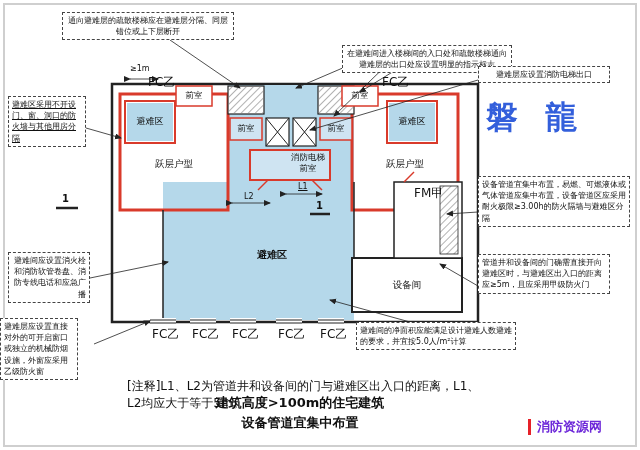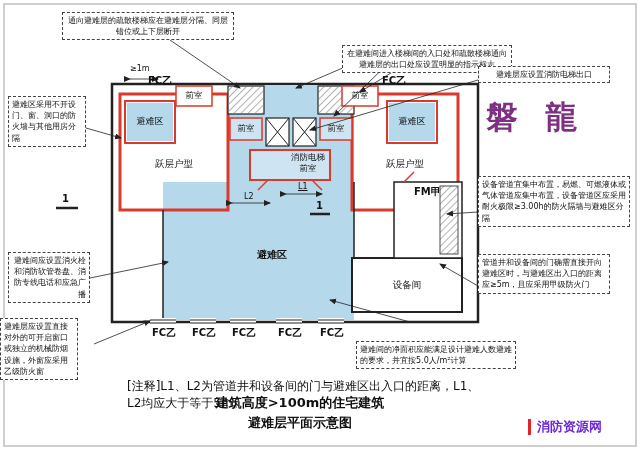--- a/index.html
+++ b/index.html
@@ -11,30 +11,30 @@
   .frame { position:absolute; inset:3px; border:2px solid #cfcfcf; background:#fff; }
   .plan-svg { position:absolute; left:0; top:0; z-index:1; }
   .ann {
     position:absolute; z-index:5; background:#fff;
     border:1px dashed #444; padding:2px 3px;
     font-size:8px; line-height:1.4; text-align:center;
   }
   .ann.left-align { text-align:left; }
   .plabel { position:absolute; z-index:4; font-size:9px; white-space:nowrap; }
   .plabel.ctr { text-align:center; white-space:normal; }
-  .plabel.small { font-size:10px;font-weight:bold; }
+  .plabel.small { font-size:12px; }
   .plabel.pre { white-space:pre-line; line-height:1.25; text-align:center; font-size:8.5px; }
   .plabel.bold { font-weight:bold; }
   .note-line { position:absolute; z-index:5; font-size:12px;padding-left:29px; }
   .title-block { position:absolute; z-index:5; text-align:center; font-weight:bold; }
   .title-block .t1 { font-size:13px; }
   .title-block .t2 { font-size:13px; margin-top:2px; }
   .watermark {
     position:absolute; z-index:2; font-family:"DejaVu Serif","Liberation Serif",serif;
-    font-weight:bold; font-size:32px; color:#701a75; letter-spacing:8px; opacity:.9;
+    font-weight:bold; font-size:32px; color:#1d4ed8; letter-spacing:8px; opacity:.9;
   }
   .brand {
     position:absolute; z-index:5; font-size:13px; font-weight:bold; color:#6d28d9;
     border-left:3px solid #e62129; padding-left:6px; line-height:16px;
   }
 </style>
 </head>
 <body>
 
 <div class="frame"></div>
@@ -163,31 +163,31 @@
     <line x1="410" y1="322" x2="330" y2="300" marker-end="url(#arr)"></line>
   </g>
 </svg>
 
 <div class="ann" style="left:62px;top:12px;width:172px;">通向避难层的疏散楼梯应在避难层分隔、同层错位或上下层断开</div>
 
 <div class="ann" style="left:342px;top:14px;width:170px;margin-top:31px;">在避难间进入楼梯间的入口处和疏散楼梯通向避难层的出口处应设置明显的指示标志</div>
 
 <div class="ann" style="left:478px;top:66px;width:132px;">避难层应设置消防电梯出口</div>
 
-<div class="ann left-align" style="left:8px;top:96px;width:78px;">避难区采用不开设门、窗、洞口的防火墙与其他用房分隔</div>
+<div class="ann left-align" style="left:8px;top:96px;width:78px;text-decoration:underline;">避难区采用不开设门、窗、洞口的防火墙与其他用房分隔</div>
 
 <div class="ann left-align" style="left:8px;top:252px;width:82px;text-align:right;">避难间应设置消火栓和消防软管卷盘、消防专线电话和应急广播</div>
 
 <div class="ann left-align" style="left:0;top:318px;width:78px;">避难层应设置直接对外的可开启窗口或独立的机械防烟设施，外窗应采用乙级防火窗</div>
 
 <div class="ann left-align" style="left:478px;top:176px;width:152px;">设备管道宜集中布置，易燃、可燃液体或气体管道应集中布置，设备管道区应采用耐火极限≥3.00h的防火隔墙与避难区分隔</div>
 
 <div class="ann left-align" style="left:478px;top:254px;width:132px;">管道井和设备间的门确需直接开向避难区时，与避难区出入口的距离应≥5m，且应采用甲级防火门</div>
 
-<div class="ann left-align" style="left:356px;top:322px;width:160px;margin-top:19px;">避难间的净面积应能满足设计避难人数避难的要求，并宜按5.0人/m²计算</div>
+<div class="ann left-align" style="left:356px;top:322px;width:160px;">避难间的净面积应能满足设计避难人数避难的要求，并宜按5.0人/m²计算</div>
 
 <div class="plabel ctr" style="left:176px;top:90px;width:36px;font-size:8.5px;">前室</div>
 <div class="plabel ctr" style="left:342px;top:90px;width:36px;font-size:8.5px;">前室</div>
 <div class="plabel ctr" style="left:230px;top:123px;width:32px;font-size:8.5px;">前室</div>
 <div class="plabel ctr" style="left:320px;top:123px;width:32px;font-size:8.5px;">前室</div>
 <div class="plabel pre" style="left:250px;top:152px;width:80px;padding-left:36px;">消防电梯
 前室</div>
 
 <div class="plabel ctr" style="left:127px;top:115px;width:46px;">避难区</div>
 <div class="plabel ctr" style="left:389px;top:115px;width:46px;">避难区</div>
@@ -212,18 +212,18 @@
 <div class="plabel" style="left:298px;top:182px;font-size:8px;text-decoration:underline;">L1</div>
 <div class="plabel" style="left:244px;top:192px;font-size:8px;">L2</div>
 
 <div class="plabel bold" style="left:62px;top:193px;font-size:10px;">1</div>
 <div class="plabel bold" style="left:316px;top:200px;font-size:10px;">1</div>
 
 <div class="note-line" style="left:98px;top:378px;width:392px;">[注释]L1、L2为管道井和设备间的门与避难区出入口的距离，L1、L2均应大于等于5m。</div>
 
 <div class="title-block" style="left:170px;top:394px;width:260px;">
   <div class="t1">建筑高度&gt;100m的住宅建筑</div>
-  <div class="t2">避难层平面示意图</div>
+  <div class="t2">设备管道宜集中布置</div>
 </div>
 
 <div class="watermark" style="left:486px;top:96px;">磐 龍</div>
 
 <div class="brand" style="left:528px;top:419px;">消防资源网</div>
 
 </body></html>

